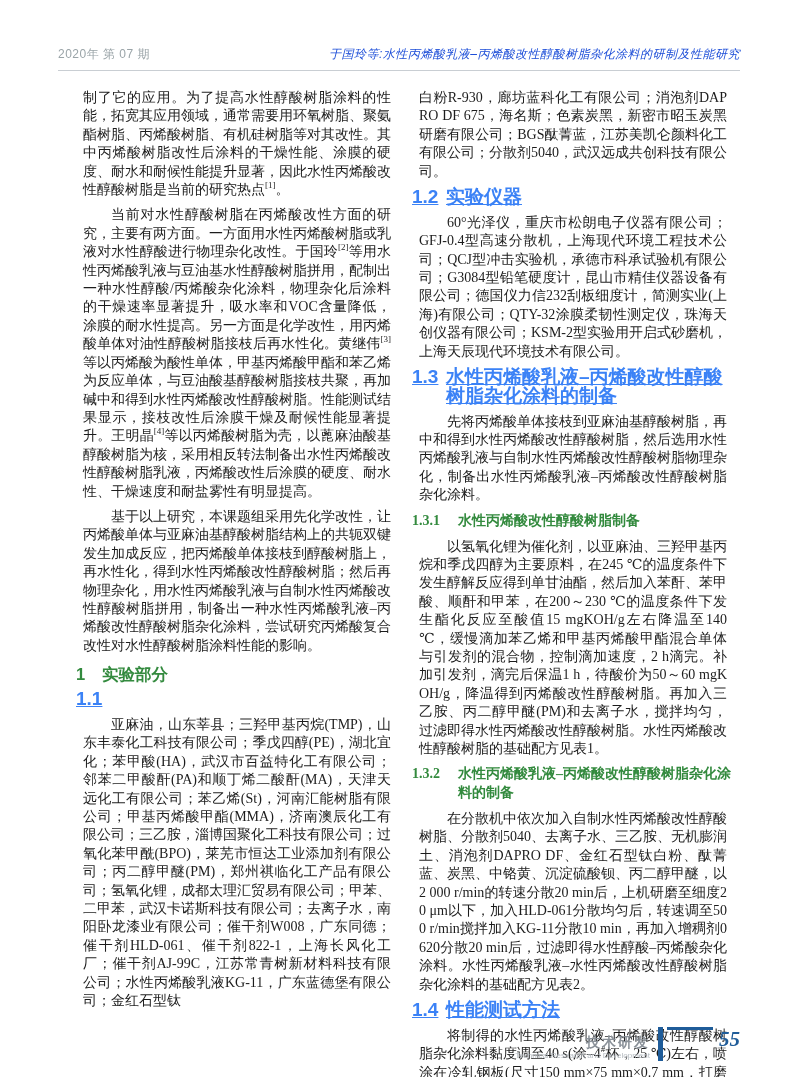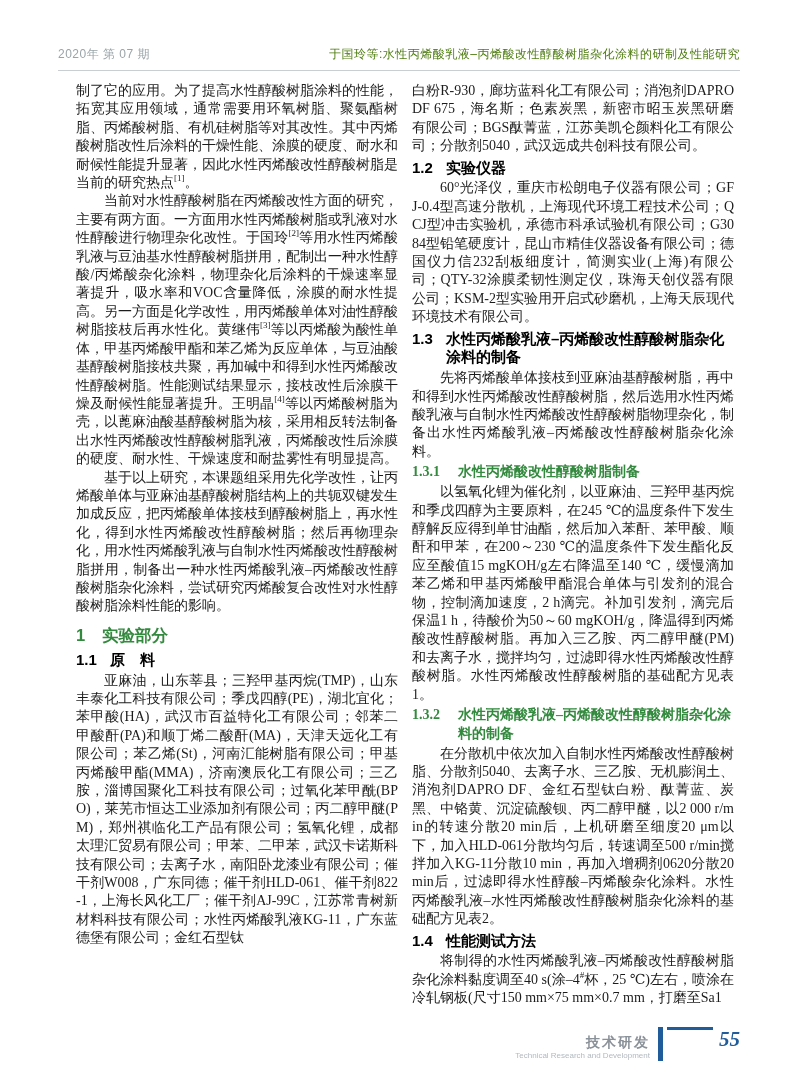--- a/index.html
+++ b/index.html
@@ -13,45 +13,46 @@
   }
   
   .header{
     position:absolute;top:46px;left:58px;right:54px;
     display:flex;justify-content:space-between;align-items:flex-end;
     padding-bottom:7px;
     border-bottom:1px solid #c9ced3;
     font-family:"Liberation Sans","DejaVu Sans",sans-serif;
     font-size:12px;color:#9aa4a8;letter-spacing:.5px;
   }
-  .header .rt{font-size:12px;color:#4d7c0f;}
+  .header .rt{font-size:12px;color:#1d4ed8;font-style:italic;}
   
   .col{
     position:absolute;top:82px;width:322px;
     font-size:14px;line-height:18.4px;
     text-align:justify;
   }
   .col-left{left:76px;}
   .col-right{left:412px;}
-  p{margin:0;text-indent:2em;word-break:break-all;}
+  p{margin:7px;text-indent:2em;word-break:break-all;}
   p.cont{text-indent:0;}
   sup{font-size:9px;vertical-align:super;line-height:0;}
   
   .h1{
     display:flex;color:#338a3e;font-weight:bold;
     font-size:16.5px;line-height:20px;
     margin:9px 0 6px 0;
     font-family:"Liberation Sans","DejaVu Sans",sans-serif;
   }
   .h1 .hnum{flex:0 0 26px;}
   .h2{
-    display:flex;color:#000000;font-weight:bold;
-    font-size:15px;line-height:18.8px;
+    display:flex;color:#3b82f6;font-weight:bold;
+    font-size:19px;line-height:18.8px;
     margin:3px 0 2px 0;
     font-family:"Liberation Sans","DejaVu Sans",sans-serif;
+    text-decoration:underline;
   }
   .h2 .hnum{flex:0 0 34px;}
   .h3{
     display:flex;color:#338a3e;font-weight:bold;
     font-size:14px;line-height:18.8px;
     margin:2px 0 1px 0;
   }
   .h3 .hnum{flex:0 0 46px;}
   .htext{flex:1;text-align:left;}
   
@@ -90,21 +91,20 @@
     <p class="cont"><span>制了它的应用。为了提高水性醇酸树脂涂料的性能，拓宽其应用领域，通常需要用环氧树脂、聚氨酯树脂、丙烯酸树脂、有机硅树脂等对其改性。其中丙烯酸树脂改性后涂料的干燥性能、涂膜的硬度、耐水和耐候性能提升显著，因此水性丙烯酸改性醇酸树脂是当前的研究热点</span><sup>[1]</sup><span>。</span></p>
     <p><span>当前对水性醇酸树脂在丙烯酸改性方面的研究，主要有两方面。一方面用水性丙烯酸树脂或乳液对水性醇酸进行物理杂化改性。于国玲</span><sup>[2]</sup><span>等用水性丙烯酸乳液与豆油基水性醇酸树脂拼用，配制出一种水性醇酸/丙烯酸杂化涂料，物理杂化后涂料的干燥速率显著提升，吸水率和VOC含量降低，涂膜的耐水性提高。另一方面是化学改性，用丙烯酸单体对油性醇酸树脂接枝后再水性化。黄继伟</span><sup>[3]</sup><span>等以丙烯酸为酸性单体，甲基丙烯酸甲酯和苯乙烯为反应单体，与豆油酸基醇酸树脂接枝共聚，再加碱中和得到水性丙烯酸改性醇酸树脂。性能测试结果显示，接枝改性后涂膜干燥及耐候性能显著提升。王明晶</span><sup>[4]</sup><span>等以丙烯酸树脂为壳，以蓖麻油酸基醇酸树脂为核，采用相反转法制备出水性丙烯酸改性醇酸树脂乳液，丙烯酸改性后涂膜的硬度、耐水性、干燥速度和耐盐雾性有明显提高。</span></p>
     <p>基于以上研究，本课题组采用先化学改性，让丙烯酸单体与亚麻油基醇酸树脂结构上的共轭双键发生加成反应，把丙烯酸单体接枝到醇酸树脂上，再水性化，得到水性丙烯酸改性醇酸树脂；然后再物理杂化，用水性丙烯酸乳液与自制水性丙烯酸改性醇酸树脂拼用，制备出一种水性丙烯酸乳液–丙烯酸改性醇酸树脂杂化涂料，尝试研究丙烯酸复合改性对水性醇酸树脂涂料性能的影响。</p>
 
     <div class="h1">
       <span class="hnum">1</span>
       <span class="htext">实验部分</span>
     </div>
     <div class="h2">
       <span class="hnum">1.1</span>
-      <span class="htext">原　料</span>
     </div>
     <p>亚麻油，山东莘县；三羟甲基丙烷(TMP)，山东丰泰化工科技有限公司；季戊四醇(PE)，湖北宜化；苯甲酸(HA)，武汉市百益特化工有限公司；邻苯二甲酸酐(PA)和顺丁烯二酸酐(MA)，天津天远化工有限公司；苯乙烯(St)，河南汇能树脂有限公司；甲基丙烯酸甲酯(MMA)，济南澳辰化工有限公司；三乙胺，淄博国聚化工科技有限公司；过氧化苯甲酰(BPO)，莱芜市恒达工业添加剂有限公司；丙二醇甲醚(PM)，郑州祺临化工产品有限公司；氢氧化锂，成都太理汇贸易有限公司；甲苯、二甲苯，武汉卡诺斯科技有限公司；去离子水，南阳卧龙漆业有限公司；催干剂W008，广东同德；催干剂HLD-061、催干剂822-1，上海长风化工厂；催干剂AJ-99C，江苏常青树新材料科技有限公司；水性丙烯酸乳液KG-11，广东蓝德堡有限公司；金红石型钛</p>
   </div>
 
   <div class="col col-right">
     <p class="cont">白粉R-930，廊坊蓝科化工有限公司；消泡剂DAPRO DF 675，海名斯；色素炭黑，新密市昭玉炭黑研磨有限公司；BGS酞菁蓝，江苏美凯仑颜料化工有限公司；分散剂5040，武汉远成共创科技有限公司。</p>
 
     <div class="h2">
       <span class="hnum">1.2</span>
       <span class="htext">实验仪器</span>

